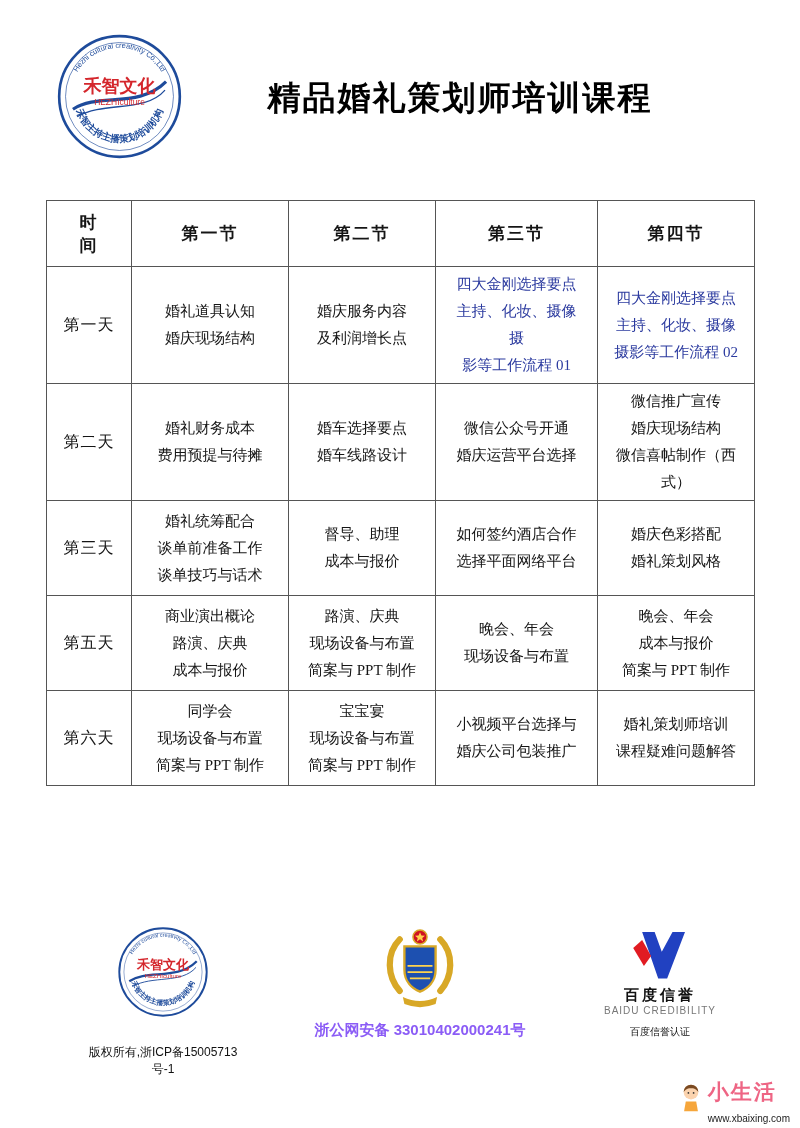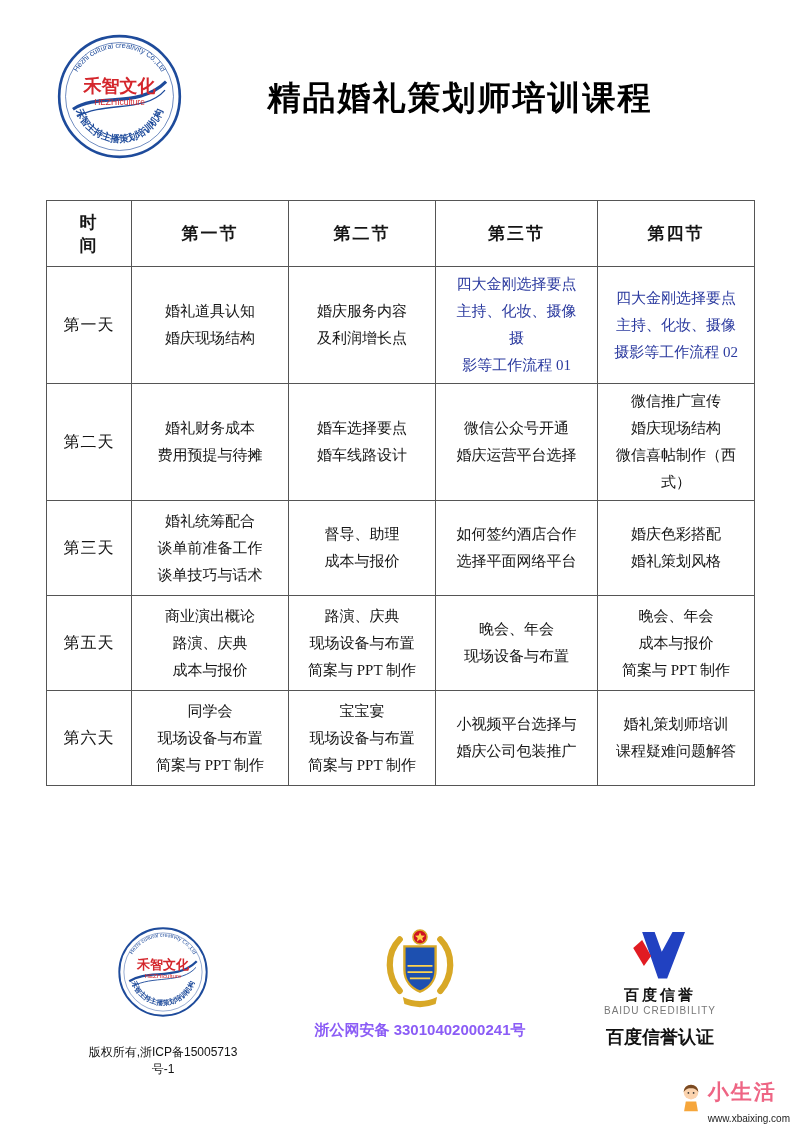--- a/index.html
+++ b/index.html
@@ -31,21 +31,21 @@
   .footer-left{position:absolute;left:88px;top:2px;width:150px;text-align:center;}
   .footer-logo{width:92px;height:92px;margin:0 auto;}
   .copyright{margin-top:26px;font-size:12px;color:#111;}
   .footer-center{position:absolute;left:295px;top:0;width:250px;text-align:center;}
   .badge{width:78px;height:90px;margin:0 auto;}
   .police-text{margin-top:7px;font-size:15px;font-weight:bold;color:#8b5cf6;}
   .footer-right{position:absolute;left:580px;top:8px;width:160px;text-align:center;}
   .baidu-logo{width:58px;height:50px;margin:0 auto;}
   .baidu-cn{margin-top:4px;font-size:15px;font-weight:bold;letter-spacing:3px;color:#111;}
   .baidu-en{font-size:10px;color:#777;letter-spacing:1px;text-align:center;}
-  .baidu-cert{margin-top:9px;font-size:18px;font-weight:bold;color:#111;}
+  .baidu-cert{margin-top:9px;font-size:10px;font-weight:normal;color:#111;}
 
   
   .watermark{position:absolute;right:10px;top:1080px;display:flex;align-items:flex-start;gap:4px;}
   .wm-char{width:26px;height:34px;margin-top:2px;}
   .wm-name{font-size:21px;font-weight:bold;color:var(--wm,#ee6584);letter-spacing:2px;line-height:1.1;}
   .wm-url{font-size:10px;color:#222;margin-top:10px;}
 </style>
 </head>
 <body>
 

